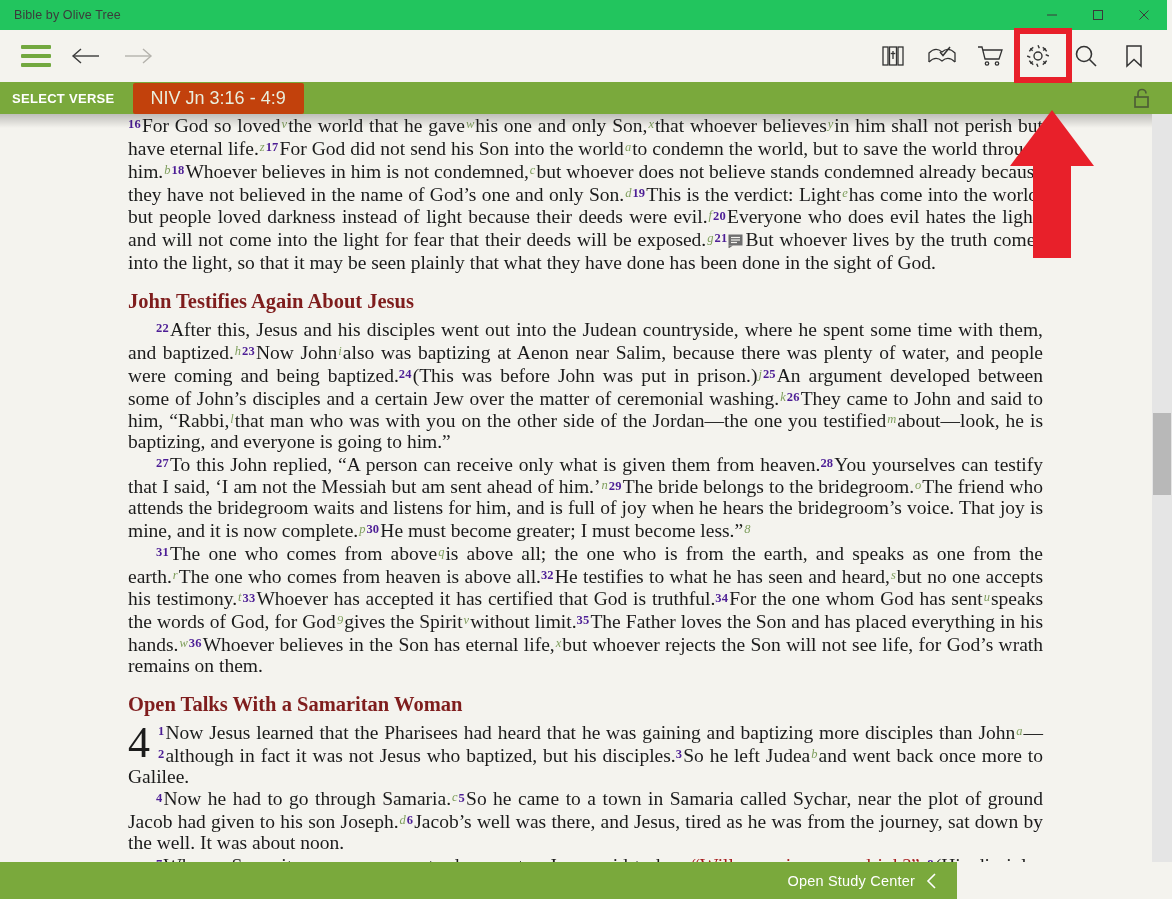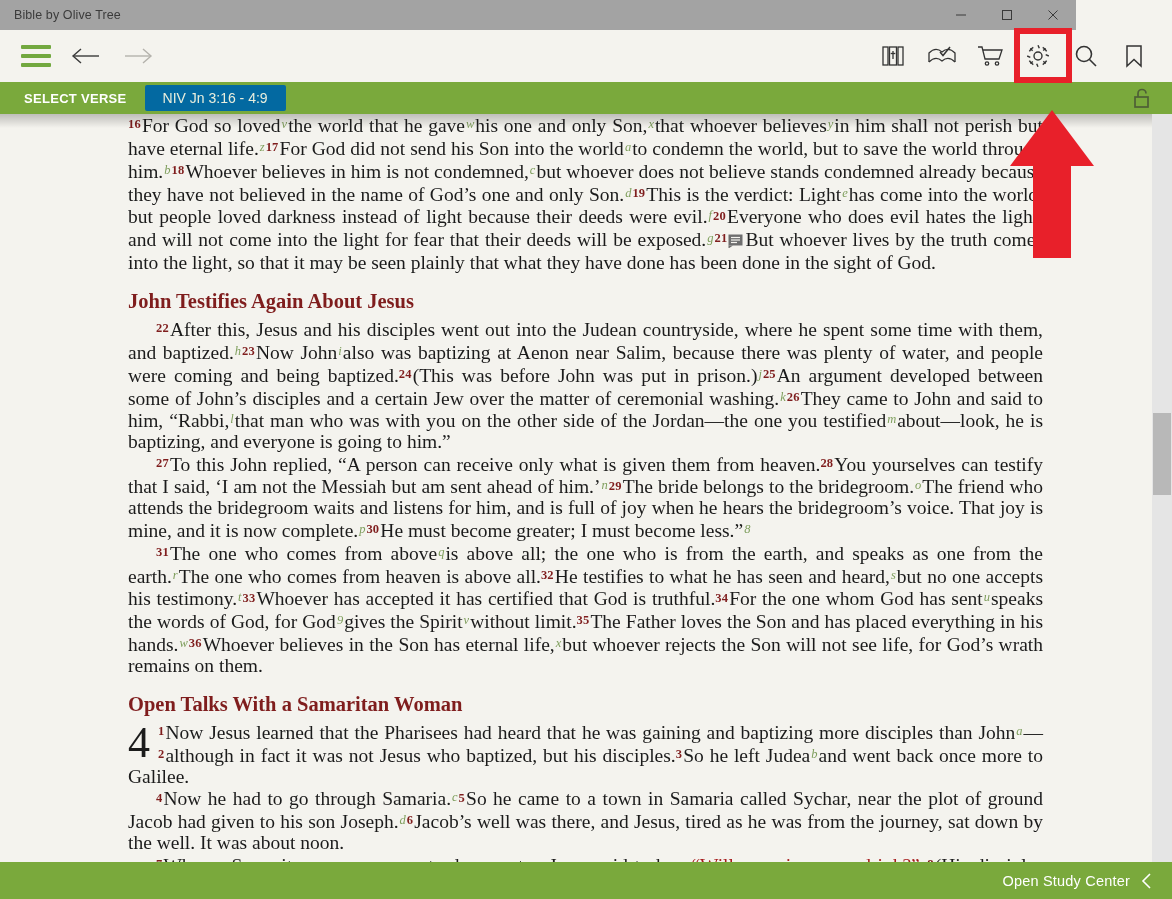--- a/index.html
+++ b/index.html
@@ -12,22 +12,22 @@
   #app {
     position: relative;
     width: 1172px; height: 899px;
     overflow: hidden;
     background: #f4f3ee;
   }
 
   
   .titlebar {
     position: absolute; top: 0; left: 0;
-    width: 1076px; height: 30px;
-    background: #a3a3a3;
+    width: 1167px; height: 30px;
+    background: #22c55e;
     display: flex; align-items: center;
   }
   .titlebar-text {
     margin-left: 14px;
     font-size: 12.5px;
     color: #3b3b3b;
     letter-spacing: .1px;
   }
   .win-controls {
     position: absolute; right: 0; top: 0;
@@ -70,32 +70,32 @@
     width: 48px; height: 44px;
     display: flex; align-items: center; justify-content: center;
     color: #333;
   }
 
   
   .verse-bar {
     position: absolute; top: 82px; left: 0;
     width: 1172px; height: 32px;
     background: #7aa93c;
-    display: flex; align-items: center; padding-left: 12px;
+    display: flex; align-items: center;
   }
   .verse-bar-label {
     margin-left: 12px;
     font-size: 13px; font-weight: bold; color: #ffffff;
     letter-spacing: .3px;
   }
   .verse-chip {
     margin-left: 18px;
-    background: #0369a1;
+    background: #c2410c;
     color: #e9eedd;
-    font-size: 14px;
+    font-size: 18px;
     padding: 5px 18px;
     border-radius: 2px;
   }
   .lock-icon {
     position: absolute; right: 20px; top: 6px;
     color: #4e5f36;
   }
 
   
   .reader {
@@ -126,21 +126,21 @@
   .heading {
     font-family: "Liberation Serif", serif;
     font-weight: bold;
     font-size: 20.5px;
     margin-top: 17px;
     margin-bottom: 7px;
     text-align: left;
     color: #7f1d1d;
   }
   .vn {
-    color: #7f1d1d;
+    color: #4c1d95;
     font-weight: bold;
     font-size: 12.5px;
     vertical-align: 0.32em;
     padding-right: 1px;
     letter-spacing: .2px;
   }
   .fn {
     color: #7e9e5c;
     font-style: italic;
     font-size: 12.5px;
@@ -171,21 +171,21 @@
   }
   .scroll-thumb {
     position: absolute; left: 1px; top: 301px;
     width: 18px; height: 82px;
     background: #b8b8b8;
   }
 
   
   .bottom-bar {
     position: absolute; bottom: 0; left: 0;
-    width: 1172px; height: 37px;
+    width: 957px; height: 37px;
     background: #7aa93c;
     display: flex; align-items: center; justify-content: flex-end;
   }
   .study-label {
     color: #ffffff; font-size: 14.5px; letter-spacing: .2px;
     margin-right: 10px;
   }
   .study-chev { color: #ffffff; margin-right: 18px; display:flex; }
 
   

